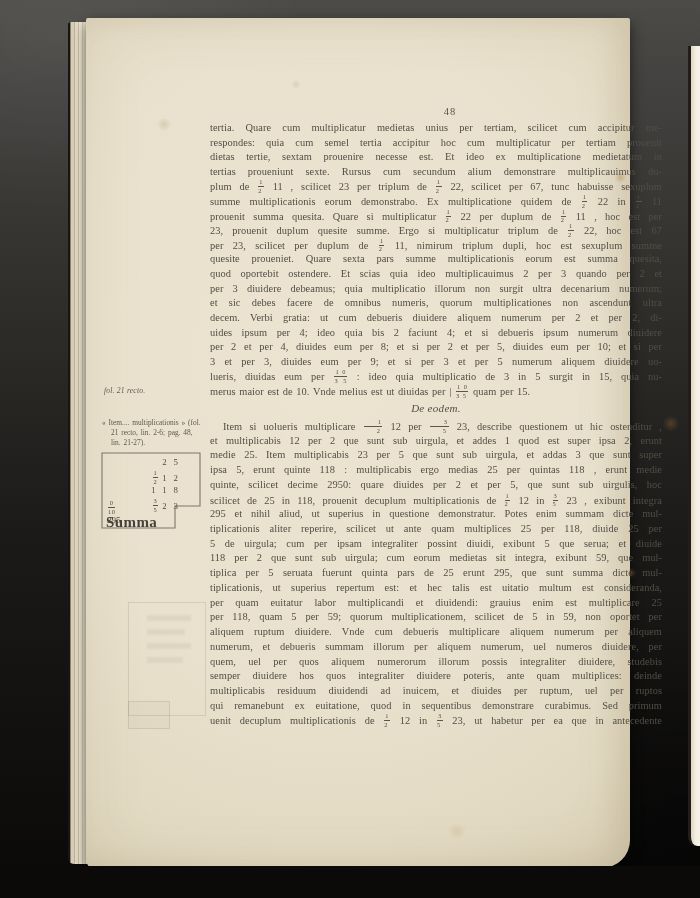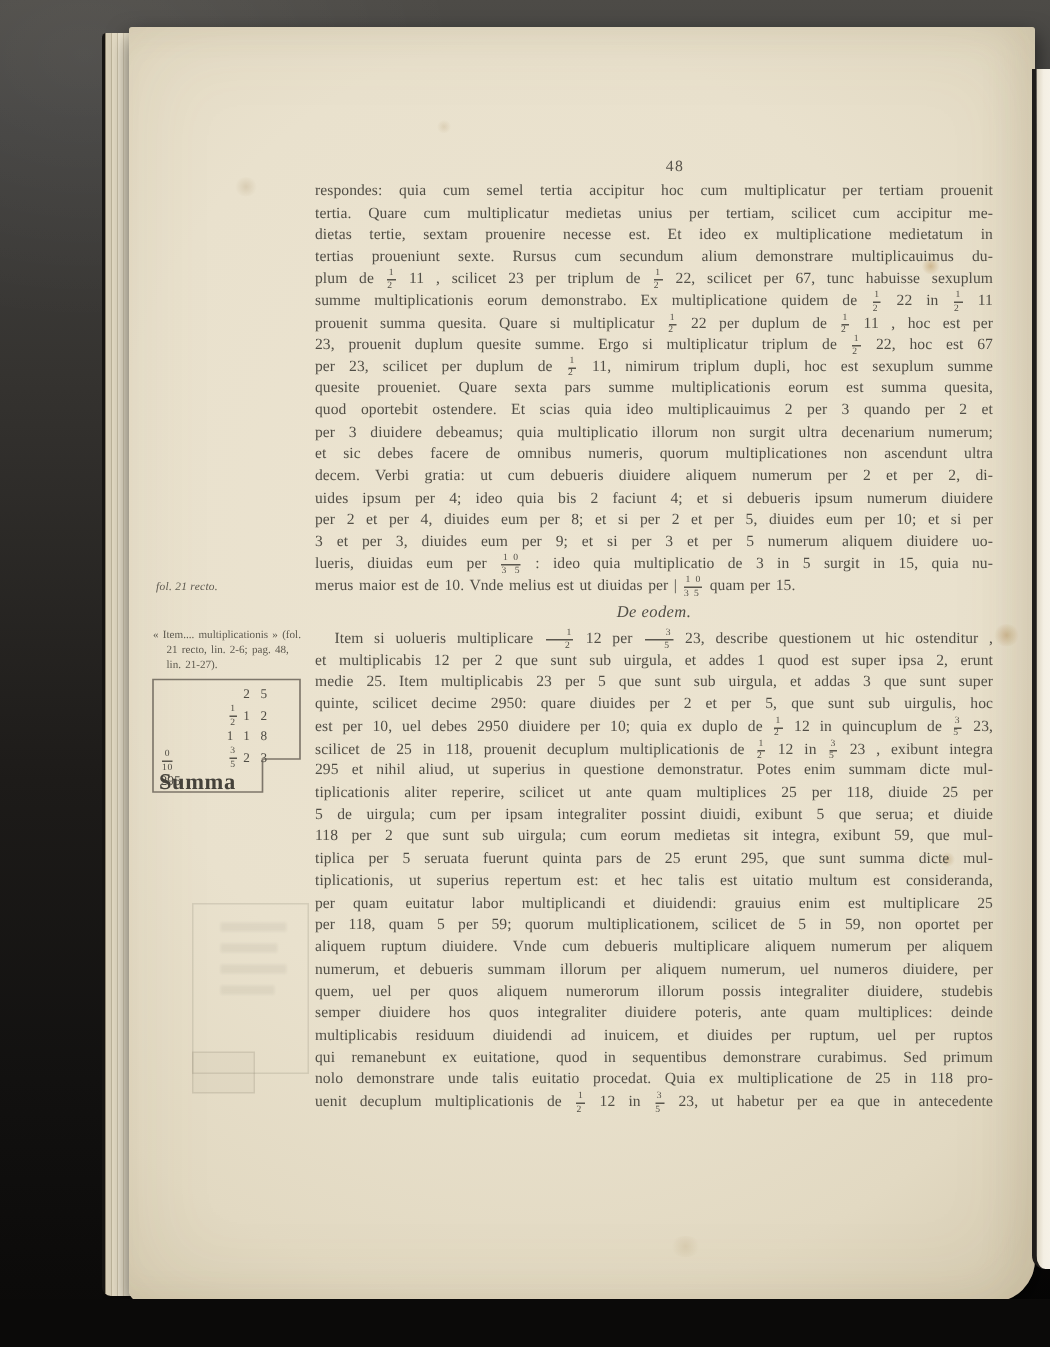--- a/index.html
+++ b/index.html
@@ -12,21 +12,21 @@
                     radial-gradient(ellipse 500px 400px at 100% 100%, rgba(0,0,0,0.55), rgba(0,0,0,0) 70%);}
   
   .page-edges{position:absolute;left:68px;top:22px;width:20px;height:842px;border-radius:3px 0 0 6px;
          background:repeating-linear-gradient(90deg,#171513 0 2px,#8d8470 2px 3px,#d8cfb8 3px 6px,#bfb59c 6px 7px,#e6ddc6 7px 10px,#cdc3aa 10px 11px,#efe7d2 11px 14px,#d6ccb4 14px 15px,#e9e1cb 15px 20px);}
   .bottom-band{position:absolute;left:0;top:866px;width:700px;height:32px;background:#0b0a09;}
   
   .next-page{position:absolute;left:688px;top:46px;width:12px;height:800px;
          background:linear-gradient(90deg,#ddd5c2,#f4efe3 40%,#f7f3e9);
          border-left:3px solid #201d1a;border-radius:0 0 0 9px;}
   
-  .page{position:absolute;left:86px;top:18px;width:604px;height:850px;
+  .page{position:absolute;left:86px;top:18px;width:544px;height:850px;
         background:radial-gradient(ellipse 520px 600px at 45% 40%, #ece4d1 0%, #e9e1cd 55%, #e2d9c2 85%, #d9cfb6 100%);
         border-radius:2px 2px 28px 8px;
         box-shadow:inset 0 0 60px rgba(130,105,60,0.10), inset -14px 0 24px rgba(110,90,50,0.10), 0 6px 14px rgba(0,0,0,0.6);
         color:#524f47;}
   
   .stain{position:absolute;border-radius:50%;pointer-events:none;}
   .s1{left:528px;top:154px;width:13px;height:11px;background:radial-gradient(circle,rgba(164,118,48,0.38),rgba(164,118,48,0) 70%);}
   .s2{left:576px;top:398px;width:18px;height:15px;background:radial-gradient(circle,rgba(158,112,45,0.35),rgba(158,112,45,0) 70%);}
   .s3{left:540px;top:550px;width:11px;height:10px;background:radial-gradient(circle,rgba(150,108,45,0.30),rgba(150,108,45,0) 70%);}
   .s4{left:70px;top:100px;width:16px;height:13px;background:radial-gradient(circle,rgba(140,110,60,0.18),rgba(140,110,60,0) 70%);}
@@ -88,22 +88,22 @@
     <div class="stain s1"></div>
     <div class="stain s2"></div>
     <div class="stain s3"></div>
     <div class="stain s4"></div>
     <div class="stain s5"></div>
     <div class="stain s6"></div>
 
     <div class="pagenum">48</div>
 
     <div id="para1" class="tblock" style="top:103px;">
+        <div class="tline">tertia. Quare cum multiplicatur medietas unius per tertiam, scilicet cum accipitur me-</div>
         <div class="tline">respondes: quia cum semel tertia accipitur hoc cum multiplicatur per tertiam prouenit</div>
-        <div class="tline">tertia. Quare cum multiplicatur medietas unius per tertiam, scilicet cum accipitur me-</div>
         <div class="tline">dietas tertie, sextam prouenire necesse est. Et ideo ex multiplicatione medietatum in</div>
         <div class="tline">tertias proueniunt sexte. Rursus cum secundum alium demonstrare multiplicauimus du-</div>
         <div class="tline">plum de <span class="frac"><span class="fn">1</span><span class="fd">2</span></span> 11 , scilicet 23 per triplum de <span class="frac"><span class="fn">1</span><span class="fd">2</span></span> 22, scilicet per 67, tunc habuisse sexuplum</div>
         <div class="tline">summe multiplicationis eorum demonstrabo. Ex multiplicatione quidem de <span class="frac"><span class="fn">1</span><span class="fd">2</span></span> 22 in <span class="frac"><span class="fn">1</span><span class="fd">2</span></span> 11</div>
         <div class="tline">prouenit summa quesita. Quare si multiplicatur <span class="frac"><span class="fn">1</span><span class="fd">2</span></span> 22 per duplum de <span class="frac"><span class="fn">1</span><span class="fd">2</span></span> 11 , hoc est per</div>
         <div class="tline">23, prouenit duplum quesite summe. Ergo si multiplicatur triplum de <span class="frac"><span class="fn">1</span><span class="fd">2</span></span> 22, hoc est 67</div>
         <div class="tline">per 23, scilicet per duplum de <span class="frac"><span class="fn">1</span><span class="fd">2</span></span> 11, nimirum triplum dupli, hoc est sexuplum summe</div>
         <div class="tline">quesite proueniet. Quare sexta pars summe multiplicationis eorum est summa quesita,</div>
         <div class="tline">quod oportebit ostendere. Et scias quia ideo multiplicauimus 2 per 3 quando per 2 et</div>
         <div class="tline">per 3 diuidere debeamus; quia multiplicatio illorum non surgit ultra decenarium numerum;</div>
@@ -115,38 +115,37 @@
         <div class="tline">lueris, diuidas eum per <span class="frac"><span class="fn">1 0</span><span class="fd">3 5</span></span> : ideo quia multiplicatio de 3 in 5 surgit in 15, quia nu-</div>
         <div class="tline short">merus maior est de 10. Vnde melius est ut diuidas per | <span class="frac"><span class="fn">1 0</span><span class="fd">3 5</span></span> quam per 15.</div>
       </div>
 
     <div class="heading">De eodem.</div>
 
     <div id="para2" class="tblock" style="top:401px;">
         <div class="tline indent">Item si uolueris multiplicare <span class="frac"><span class="fn">1</span><span class="fd">2</span></span> 12 per <span class="frac"><span class="fn">3</span><span class="fd">5</span></span> 23, describe questionem ut hic ostenditur ,</div>
         <div class="tline">et multiplicabis 12 per 2 que sunt sub uirgula, et addes 1 quod est super ipsa 2, erunt</div>
         <div class="tline">medie 25. Item multiplicabis 23 per 5 que sunt sub uirgula, et addas 3 que sunt super</div>
+        <div class="tline">ipsa 5, erunt quinte 118 : multiplicabis ergo medias 25 per quintas 118 , erunt medie</div>
         <div class="tline">quinte, scilicet decime 2950: quare diuides per 2 et per 5, que sunt sub uirgulis, hoc</div>
-        <div class="tline">est per 10, uel debes 2950 diuidere per 10; quia ex duplo de <span class="frac"><span class="fn">1</span><span class="fd">2</span></span> 12 in quincuplum de <span class="frac"><span class="fn">3</span><span class="fd">5</span></span> 23,</div>
         <div class="tline">scilicet de 25 in 118, prouenit decuplum multiplicationis de <span class="frac"><span class="fn">1</span><span class="fd">2</span></span> 12 in <span class="frac"><span class="fn">3</span><span class="fd">5</span></span> 23 , exibunt integra</div>
         <div class="tline">295 et nihil aliud, ut superius in questione demonstratur. Potes enim summam dicte mul-</div>
         <div class="tline">tiplicationis aliter reperire, scilicet ut ante quam multiplices 25 per 118, diuide 25 per</div>
         <div class="tline">5 de uirgula; cum per ipsam integraliter possint diuidi, exibunt 5 que serua; et diuide</div>
         <div class="tline">118 per 2 que sunt sub uirgula; cum eorum medietas sit integra, exibunt 59, que mul-</div>
         <div class="tline">tiplica per 5 seruata fuerunt quinta pars de 25 erunt 295, que sunt summa dicte mul-</div>
         <div class="tline">tiplicationis, ut superius repertum est: et hec talis est uitatio multum est consideranda,</div>
         <div class="tline">per quam euitatur labor multiplicandi et diuidendi: grauius enim est multiplicare 25</div>
         <div class="tline">per 118, quam 5 per 59; quorum multiplicationem, scilicet de 5 in 59, non oportet per</div>
         <div class="tline">aliquem ruptum diuidere. Vnde cum debueris multiplicare aliquem numerum per aliquem</div>
         <div class="tline">numerum, et debueris summam illorum per aliquem numerum, uel numeros diuidere, per</div>
         <div class="tline">quem, uel per quos aliquem numerorum illorum possis integraliter diuidere, studebis</div>
         <div class="tline">semper diuidere hos quos integraliter diuidere poteris, ante quam multiplices: deinde</div>
         <div class="tline">multiplicabis residuum diuidendi ad inuicem, et diuides per ruptum, uel per ruptos</div>
         <div class="tline">qui remanebunt ex euitatione, quod in sequentibus demonstrare curabimus. Sed primum</div>
-        <div class="tline">nolo demonstrare unde talis euitatio procedat. Quia ex multiplicatione de 25 in 118 pro-</div>
         <div class="tline">uenit decuplum multiplicationis de <span class="frac"><span class="fn">1</span><span class="fd">2</span></span> 12 in <span class="frac"><span class="fn">3</span><span class="fd">5</span></span> 23, ut habetur per ea que in antecedente</div>
       </div>
 
     <div class="folio-note">
       <i>fol. 21 recto.</i>
     </div>
 
     <div class="mnote">
         <div class="tline">« Item.... multiplicationis » (fol.</div>
         <div class="tline">21 recto, lin. 2-6; pag. 48,</div>

